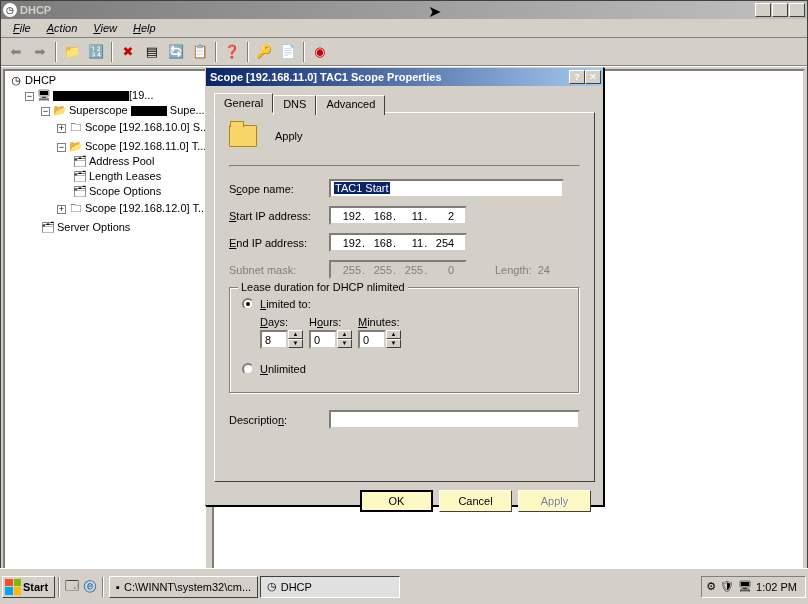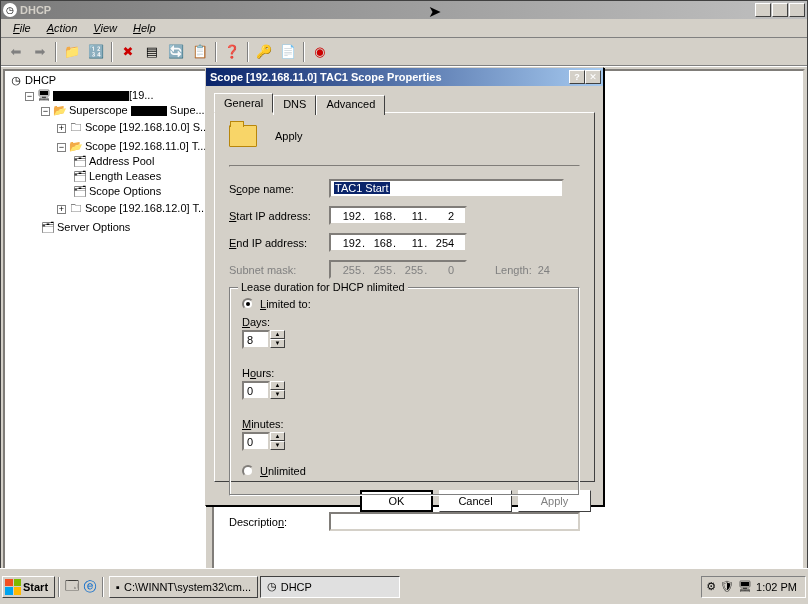--- a/index.html
+++ b/index.html
@@ -61,29 +61,29 @@
 .ip-input.disabled { background: #d4d0c8; color: #808080; }
 .ip-seg { width: 26px; text-align: right; border: none; background: transparent; font-size: 11px; }
 .ip-dot { padding: 0 1px; }
 .selected-text { background: #0a246a; color: #fff; padding: 0 1px; }
 
 .groupbox { border: 1px solid #808080; border-right-color: #fff; border-bottom-color: #fff; box-shadow: inset -1px -1px 0 #808080, inset 1px 1px 0 #fff; padding: 10px 12px 12px 12px; margin-top: 8px; position: relative; }
 .groupbox-title { position: absolute; top: -7px; left: 8px; background: #d4d0c8; padding: 0 3px; }
 .radio-row { display: flex; align-items: center; margin-bottom: 6px; }
 .radio { width: 12px; height: 12px; border-radius: 50%; border: 2px inset #d4d0c8; background: #fff; margin-right: 6px; display: inline-flex; align-items: center; justify-content: center; }
 .radio.checked:after { content: ''; width: 4px; height: 4px; background: #000; border-radius: 50%; }
-.spinners { display: flex; gap: 18px; margin-top: 4px; flex-direction: column; }
+.spinners { display: flex; gap: 6px; margin-left: 18px; margin-top: 4px; }
 .spinner-group label { display: block; margin-bottom: 2px; }
 .spinner { display: flex; }
 .spinner input { width: 28px; height: 19px; border: 2px inset #d4d0c8; background: #fff; text-align: left; padding: 0 3px; font-size: 11px; }
 .spinner-btns { display: flex; flex-direction: column; }
 .spinner-btns button { width: 15px; height: 9px; border: 1px solid #fff; border-right-color: #404040; border-bottom-color: #404040; background: #d4d0c8; font-size: 6px; line-height: 5px; padding: 0; cursor: pointer; }
 
 .dlg-buttons { display: flex; justify-content: flex-end; gap: 6px; margin-top: 8px; padding-right: 4px; }
-.btn { width: 73px; height: 22px; background: #ffffff; border: 1px solid #fff; border-right-color: #404040; border-bottom-color: #404040; cursor: pointer; font-size: 11px; }
+.btn { width: 73px; height: 22px; background: #fef9c3; border: 1px solid #fff; border-right-color: #404040; border-bottom-color: #404040; cursor: pointer; font-size: 11px; }
 .btn.default { border: 2px solid #000; }
 .btn.disabled { color: #808080; text-shadow: 1px 1px 0 #fff; }
 
 
 .taskbar { position: absolute; bottom: 0; left: 0; width: 808px; height: 36px; background: #d4d0c8; border-top: 1px solid #fff; display: flex; align-items: center; padding: 2px; }
 .start-btn { height: 22px; padding: 0 6px 0 2px; border: 1px solid #fff; border-right-color: #404040; border-bottom-color: #404040; display: flex; align-items: center; gap: 2px; font-weight: bold; cursor: pointer; }
 .start-logo { width: 16px; height: 16px; display: grid; grid-template-columns: 1fr 1fr; grid-template-rows: 1fr 1fr; gap: 1px; }
 .start-logo span:nth-child(1){background:#f25022}.start-logo span:nth-child(2){background:#7fba00}.start-logo span:nth-child(3){background:#00a4ef}.start-logo span:nth-child(4){background:#ffb900}
 .ql-sep { width: 2px; height: 20px; border-left: 1px solid #808080; border-right: 1px solid #fff; margin: 0 3px; }
 .ql-icon { width: 18px; height: 18px; display: flex; align-items: center; justify-content: center; cursor: pointer; font-size: 13px; }

